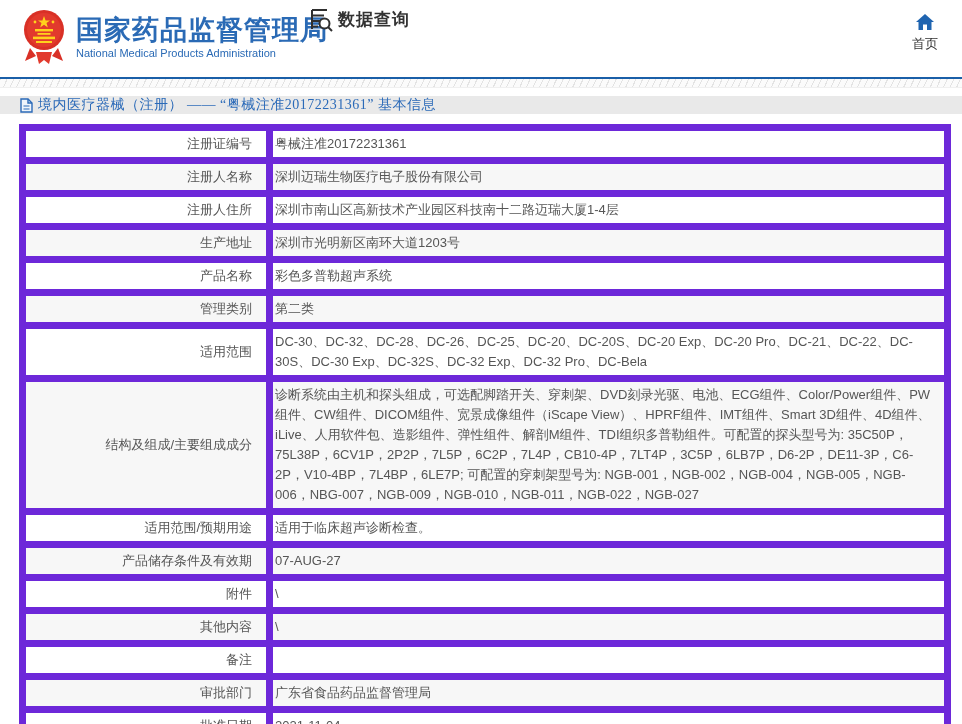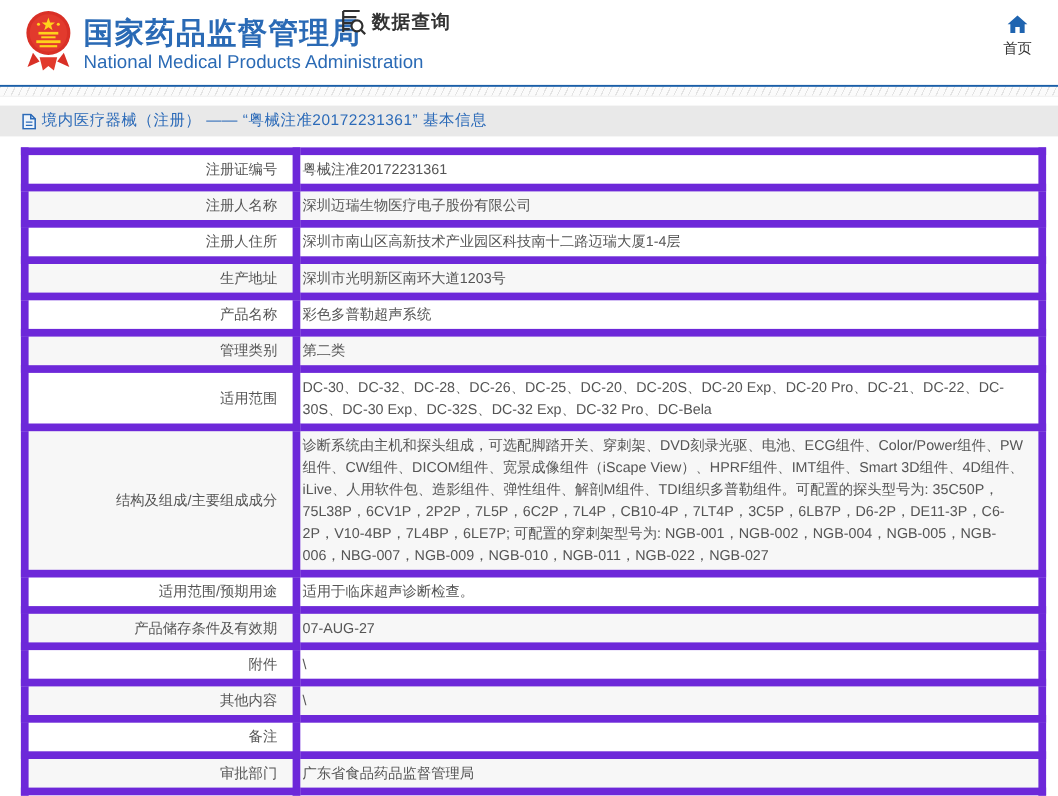--- a/index.html
+++ b/index.html
@@ -5,34 +5,34 @@
   * { margin:0; padding:0; box-sizing:border-box; }
   html,body { width:962px; height:724px; overflow:hidden; background:#fff;
     font-family:"Liberation Sans","DejaVu Sans",sans-serif; }
 
   
   .header { position:relative; height:77px; background:#fff; }
   .brand { position:absolute; left:22px; top:8px; display:flex; align-items:flex-start; cursor:pointer; }
   .emblem { width:44px; height:58px; margin-right:10px; flex:0 0 auto; }
   .brand-text { padding-top:7px; }
   .brand-cn { font-size:27px; font-weight:bold; color:#2a6ab5; letter-spacing:1px; line-height:30px; }
-  .brand-en { font-size:17px; color:#2a6ab5; margin-top:2px; }
+  .brand-en { font-size:11px; color:#2a6ab5; margin-top:2px; }
   .section-entry { position:absolute; left:307px; top:6px; display:flex; align-items:center; cursor:pointer; }
   .section-entry svg { display:block; }
   .section-label { font-size:17px; font-weight:600; color:#333; margin-left:4px; letter-spacing:1px; }
   .top-nav { position:absolute; right:24px; top:13px; display:flex; gap:24px; }
   .nav-item { display:flex; flex-direction:column; align-items:center; cursor:pointer; }
   .nav-item svg { display:block; }
   .nav-label { font-size:13px; color:#333; margin-top:4px; white-space:nowrap; }
 
   .blue-rule { height:2px; background:#1a5fa8; }
   .hatch-band { height:9px; background:repeating-linear-gradient(115deg,#e3e3e3 0 1px,#fbfbfb 1px 6px); border-bottom:1px solid #f0f0f0; }
 
   
-  .title-band { margin-top:8px; height:28px; background:#e9e9e9; display:flex; align-items:center; padding-left:20px; }
+  .title-band { margin-top:8px; height:18px; background:#e9e9e9; display:flex; align-items:center; padding-left:20px;font-family:Liberation Serif, serif; }
   .doc-icon { width:13px; height:15px; margin-right:5px; flex:0 0 auto; }
   .page-title { font-size:14px; color:#2b6ab8; letter-spacing:0.5px; }
 
   
   .table-wrap { margin:10px 0 0 19px; width:932px; }
   table.info { width:100%; border-collapse:collapse; border:1px solid #bfbfbf; }
   table.info td { border:7px solid #6d28d9; font-size:13px; color:#555; line-height:20px; vertical-align:middle; }
   td.cell-label { width:247px; text-align:right; padding:3px 14px 3px 6px; white-space:nowrap; }
   td.cell-value { padding:3px 10px 3px 2px; }
   tr.alt { background:#f7f7f7; }

